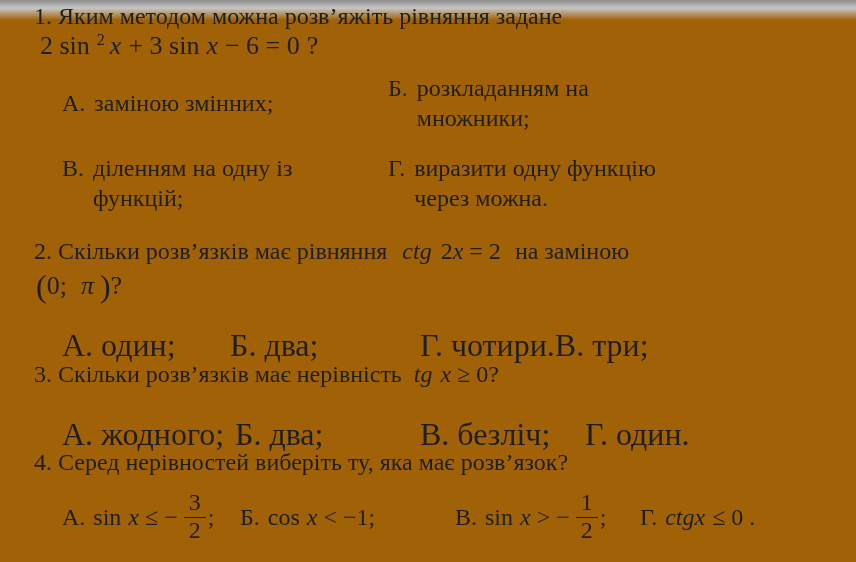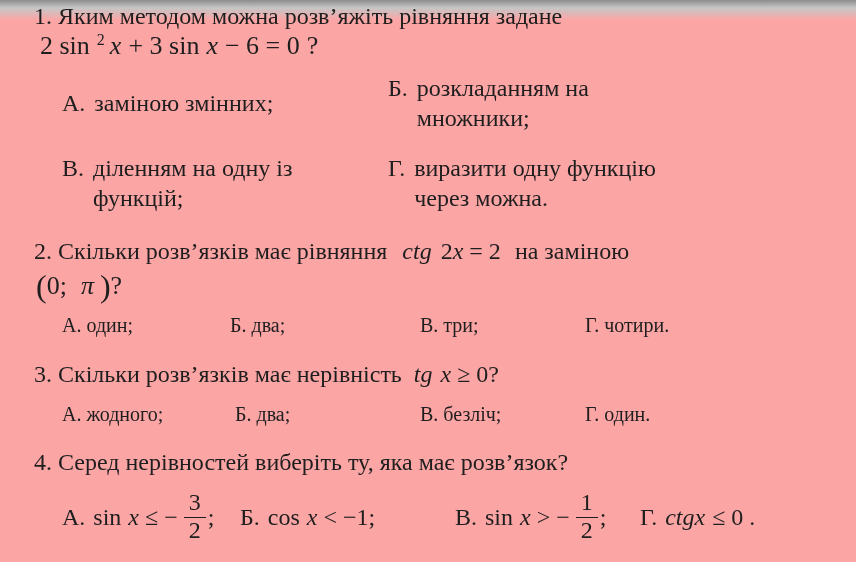--- a/index.html
+++ b/index.html
@@ -1,20 +1,20 @@
 <!DOCTYPE html>
 <html><head>
 <meta charset="utf-8">
 <style>
   html, body { margin: 0; padding: 0; }
   .page {
     position: relative;
     width: 856px;
     height: 562px;
-    background: #fca5a5;
+    background: #a16207;
     font-family: "Liberation Serif", "DejaVu Serif", serif;
     color: #1e1e1e;
     overflow: hidden;
   }
   .top-shade {
     position: absolute;
     top: 0; left: 0; right: 0;
     height: 20px;
     background: linear-gradient(to bottom, #8d8d8d 0%, #c6c6c6 40%, rgba(255,255,255,0) 100%);
     pointer-events: none;
@@ -30,21 +30,21 @@
     display: grid;
     grid-template-columns: 326px auto;
     row-gap: 20px;
     font-size: 24px;
   }
   .opt { display: flex; gap: 9px; align-items: flex-start; }
   .opt-a-pad { padding-top: 15px; }
   .opt-body { display: flex; flex-direction: column; line-height: 30px; white-space: nowrap; }
   .opt-label { line-height: 30px; }
   
-  .optrow { display: flex; font-size: 20px; }
+  .optrow { display: flex; font-size: 32px; margin-top: 13px; }
   .optrow .cell { display: inline-block; }
   .w1 { width: 168px; } .w2 { width: 190px; } .w3 { width: 165px; }
   .x1 { width: 173px; } .x2 { width: 185px; } .x3 { width: 165px; }
   
   .interval { font-size: 26px; }
   .interval .paren { font-size: 32px; font-weight: 400; vertical-align: -3px; }
   .interval .sp { display: inline-block; width: 14px; }
   
   .mathrow { display: flex; align-items: center; font-size: 24px; height: 74px; }
   .mopt { display: inline-flex; align-items: center; white-space: nowrap; }
@@ -112,22 +112,22 @@
     <span style="margin-left:8px;">на заміною</span>
   </div>
 
   <div class="block interval" style="top:268px; left:36px;">
     <span class="paren">(</span><span>0;</span><span class="sp"></span><span class="it">π</span><span class="sp" style="width:6px;"></span><span class="paren">)</span><span>?</span>
   </div>
 
   <div class="block optrow" style="top:314px; left:62px;">
     <span class="cell w1"><span>А.</span> <span>один;</span></span>
     <span class="cell w2"><span>Б.</span> <span>два;</span></span>
+    <span class="cell"><span>Г.</span> <span>чотири.</span></span>
     <span class="cell w3"><span>В.</span> <span>три;</span></span>
-    <span class="cell"><span>Г.</span> <span>чотири.</span></span>
   </div>
 
   <div class="block qtext" style="top:361px; left:34px;">
     <span>3. Скільки розв’язків має нерівність</span>
     <span class="it" style="margin-left:6px;">tg</span>
     <span class="it" style="margin-left:2px;">x</span>
     <span>≥ 0</span><span>?</span>
   </div>
 
   <div class="block optrow" style="top:403px; left:62px;align-items:flex-end;">

